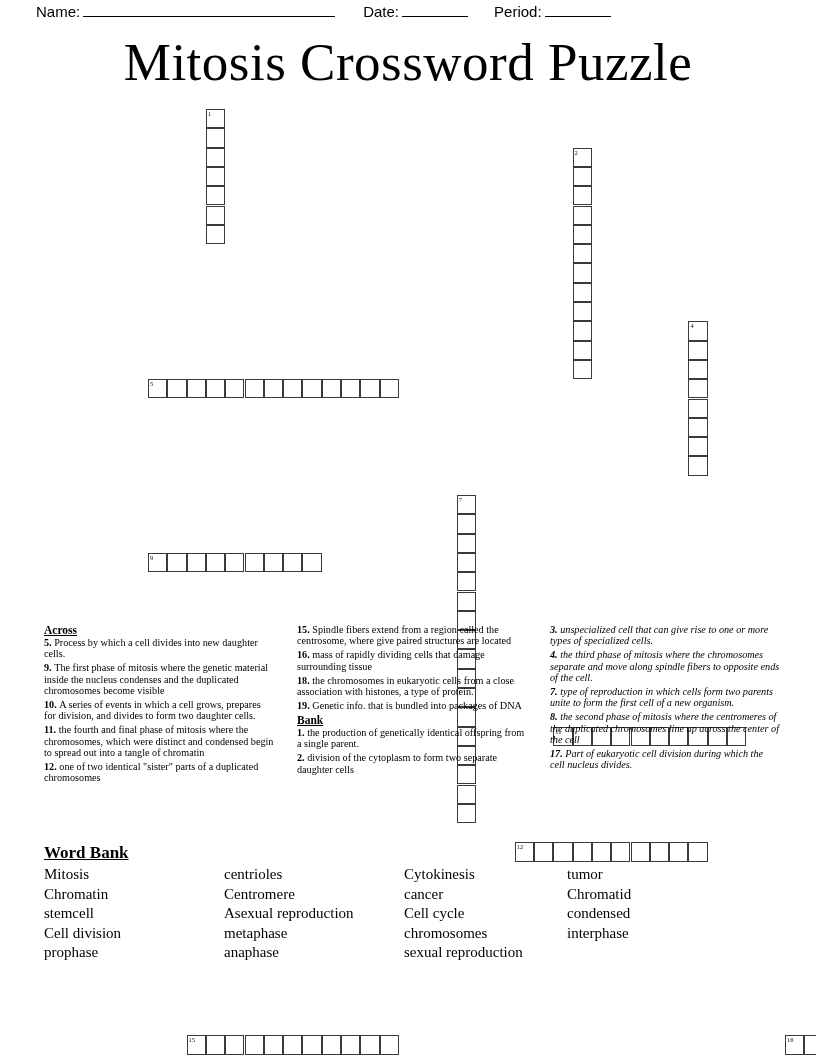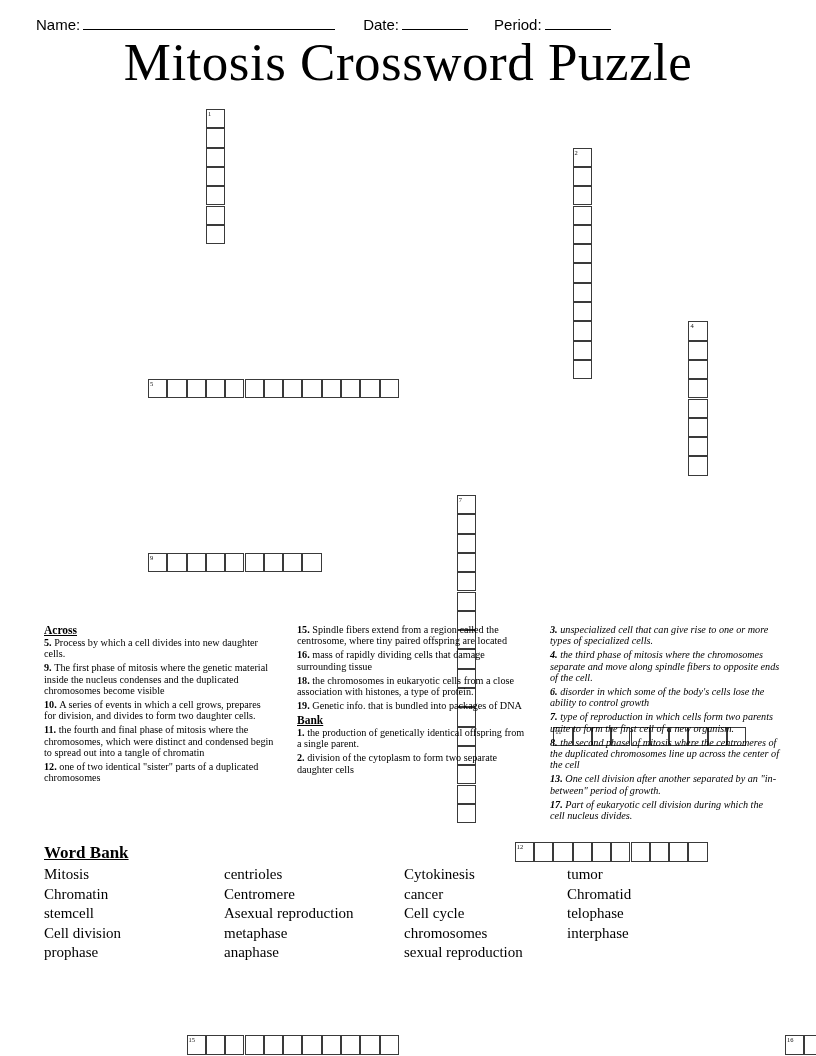--- a/index.html
+++ b/index.html
@@ -21,21 +21,21 @@
   .header-line {
     position: absolute;
     left: 0;
     top: 0;
     width: 816px;
     height: 26px;
     display: flex;
     align-items: flex-start;
     font-family: "Liberation Sans", "DejaVu Sans", sans-serif;
     font-size: 15px;
-    padding-top: 16px;
+    padding-top: 3px;
     box-sizing: border-box;
   }
   .hdr-field { display: inline-flex; align-items: baseline; white-space: nowrap; }
   .hdr-label { font-size: 15px; }
   .hdr-rule {
     display: inline-block;
     border-bottom: 1px solid #000;
     height: 13px;
     margin-left: 3px;
   }
@@ -283,54 +283,52 @@
 <div id="clues">
   <div class="clue-col" id="clue-col-1">
       <div class="clue-heading">Across</div>
       <p class="clue-item"><span class="clue-num">5. </span><span>Process by which a cell divides into new daughter cells.</span></p>
       <p class="clue-item"><span class="clue-num">9. </span><span>The first phase of mitosis where the genetic material inside the nucleus condenses and the duplicated chromosomes become visible</span></p>
       <p class="clue-item"><span class="clue-num">10. </span><span>A series of events in which a cell grows, prepares for division, and divides to form two daughter cells.</span></p>
       <p class="clue-item"><span class="clue-num">11. </span><span>the fourth and final phase of mitosis where the chromosomes, which were distinct and condensed begin to spread out into a tangle of chromatin</span></p>
       <p class="clue-item"><span class="clue-num">12. </span><span>one of two identical "sister" parts of a duplicated chromosomes</span></p>
     </div>
   <div class="clue-col" id="clue-col-2">
-      <p class="clue-item"><span class="clue-num">15. </span><span>Spindle fibers extend from a region called the centrosome, where tiny paired offspring are located</span></p>
+      <p class="clue-item"><span class="clue-num">15. </span><span>Spindle fibers extend from a region called the centrosome, where give paired structures are located</span></p>
       <p class="clue-item"><span class="clue-num">16. </span><span>mass of rapidly dividing cells that damage surrounding tissue</span></p>
       <p class="clue-item"><span class="clue-num">18. </span><span>the chromosomes in eukaryotic cells from a close association with histones, a type of protein.</span></p>
       <p class="clue-item"><span class="clue-num">19. </span><span>Genetic info. that is bundled into packages of DNA</span></p>
       <div class="clue-heading">Bank</div>
       <p class="clue-item"><span class="clue-num">1. </span><span>the production of genetically identical offspring from a single parent.</span></p>
       <p class="clue-item"><span class="clue-num">2. </span><span>division of the cytoplasm to form two separate daughter cells</span></p>
     </div>
   <div class="clue-col" id="clue-col-3">
       <p class="clue-item"><span class="clue-num">3. </span><span>unspecialized cell that can give rise to one or more types of specialized cells.</span></p>
       <p class="clue-item"><span class="clue-num">4. </span><span>the third phase of mitosis where the chromosomes separate and move along spindle fibers to opposite ends of the cell.</span></p>
-      <p class="clue-item"><span class="clue-num">6. </span><span>disorder in which some of the body's cells lose the ability to control growth</span></p>
       <p class="clue-item"><span class="clue-num">7. </span><span>type of reproduction in which cells form two parents unite to form the first cell of a new organism.</span></p>
       <p class="clue-item"><span class="clue-num">8. </span><span>the second phase of mitosis where the centromeres of the duplicated chromosomes line up across the center of the cell</span></p>
-      <p class="clue-item"><span class="clue-num">13. </span><span>One cell division after another separated by an "in-between" period of growth.</span></p>
       <p class="clue-item"><span class="clue-num">17. </span><span>Part of eukaryotic cell division during which the cell nucleus divides.</span></p>
     </div>
 </div>
 
 <div id="word-bank">
   <div class="wb-heading">Word Bank</div>
   <div class="wb-grid" id="wb-grid">
       <div class="wb-word">Mitosis</div>
       <div class="wb-word">centrioles</div>
       <div class="wb-word">Cytokinesis</div>
       <div class="wb-word">tumor</div>
       <div class="wb-word">Chromatin</div>
       <div class="wb-word">Centromere</div>
       <div class="wb-word">cancer</div>
       <div class="wb-word">Chromatid</div>
       <div class="wb-word">stemcell</div>
       <div class="wb-word">Asexual reproduction</div>
       <div class="wb-word">Cell cycle</div>
-      <div class="wb-word">telophase</div>
+      <div class="wb-word">condensed</div>
       <div class="wb-word">Cell division</div>
       <div class="wb-word">metaphase</div>
       <div class="wb-word">chromosomes</div>
       <div class="wb-word">interphase</div>
       <div class="wb-word">prophase</div>
       <div class="wb-word">anaphase</div>
       <div class="wb-word">sexual reproduction</div>
       <div class="wb-word"></div>
     </div>
 </div>

